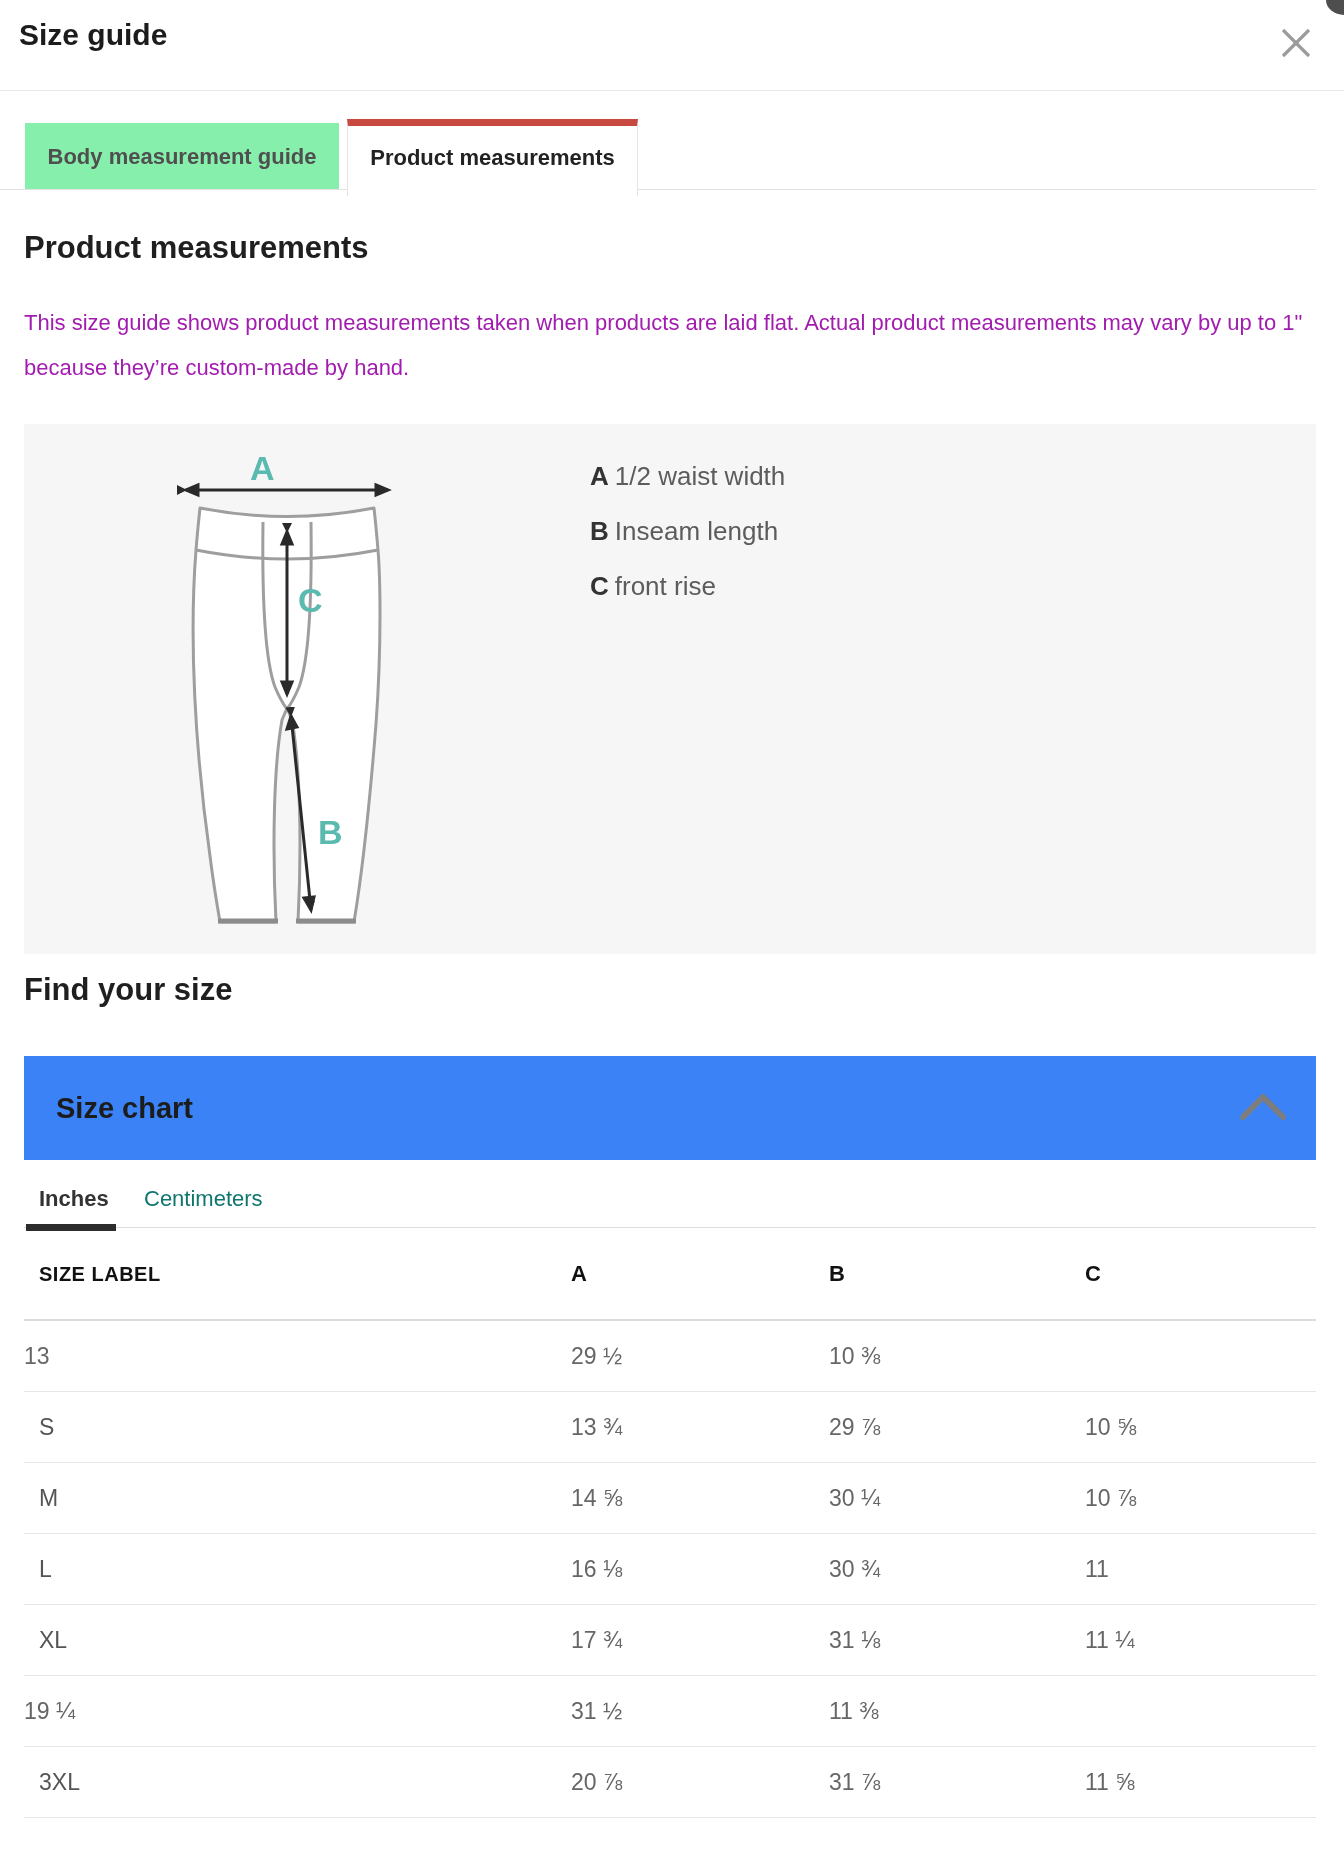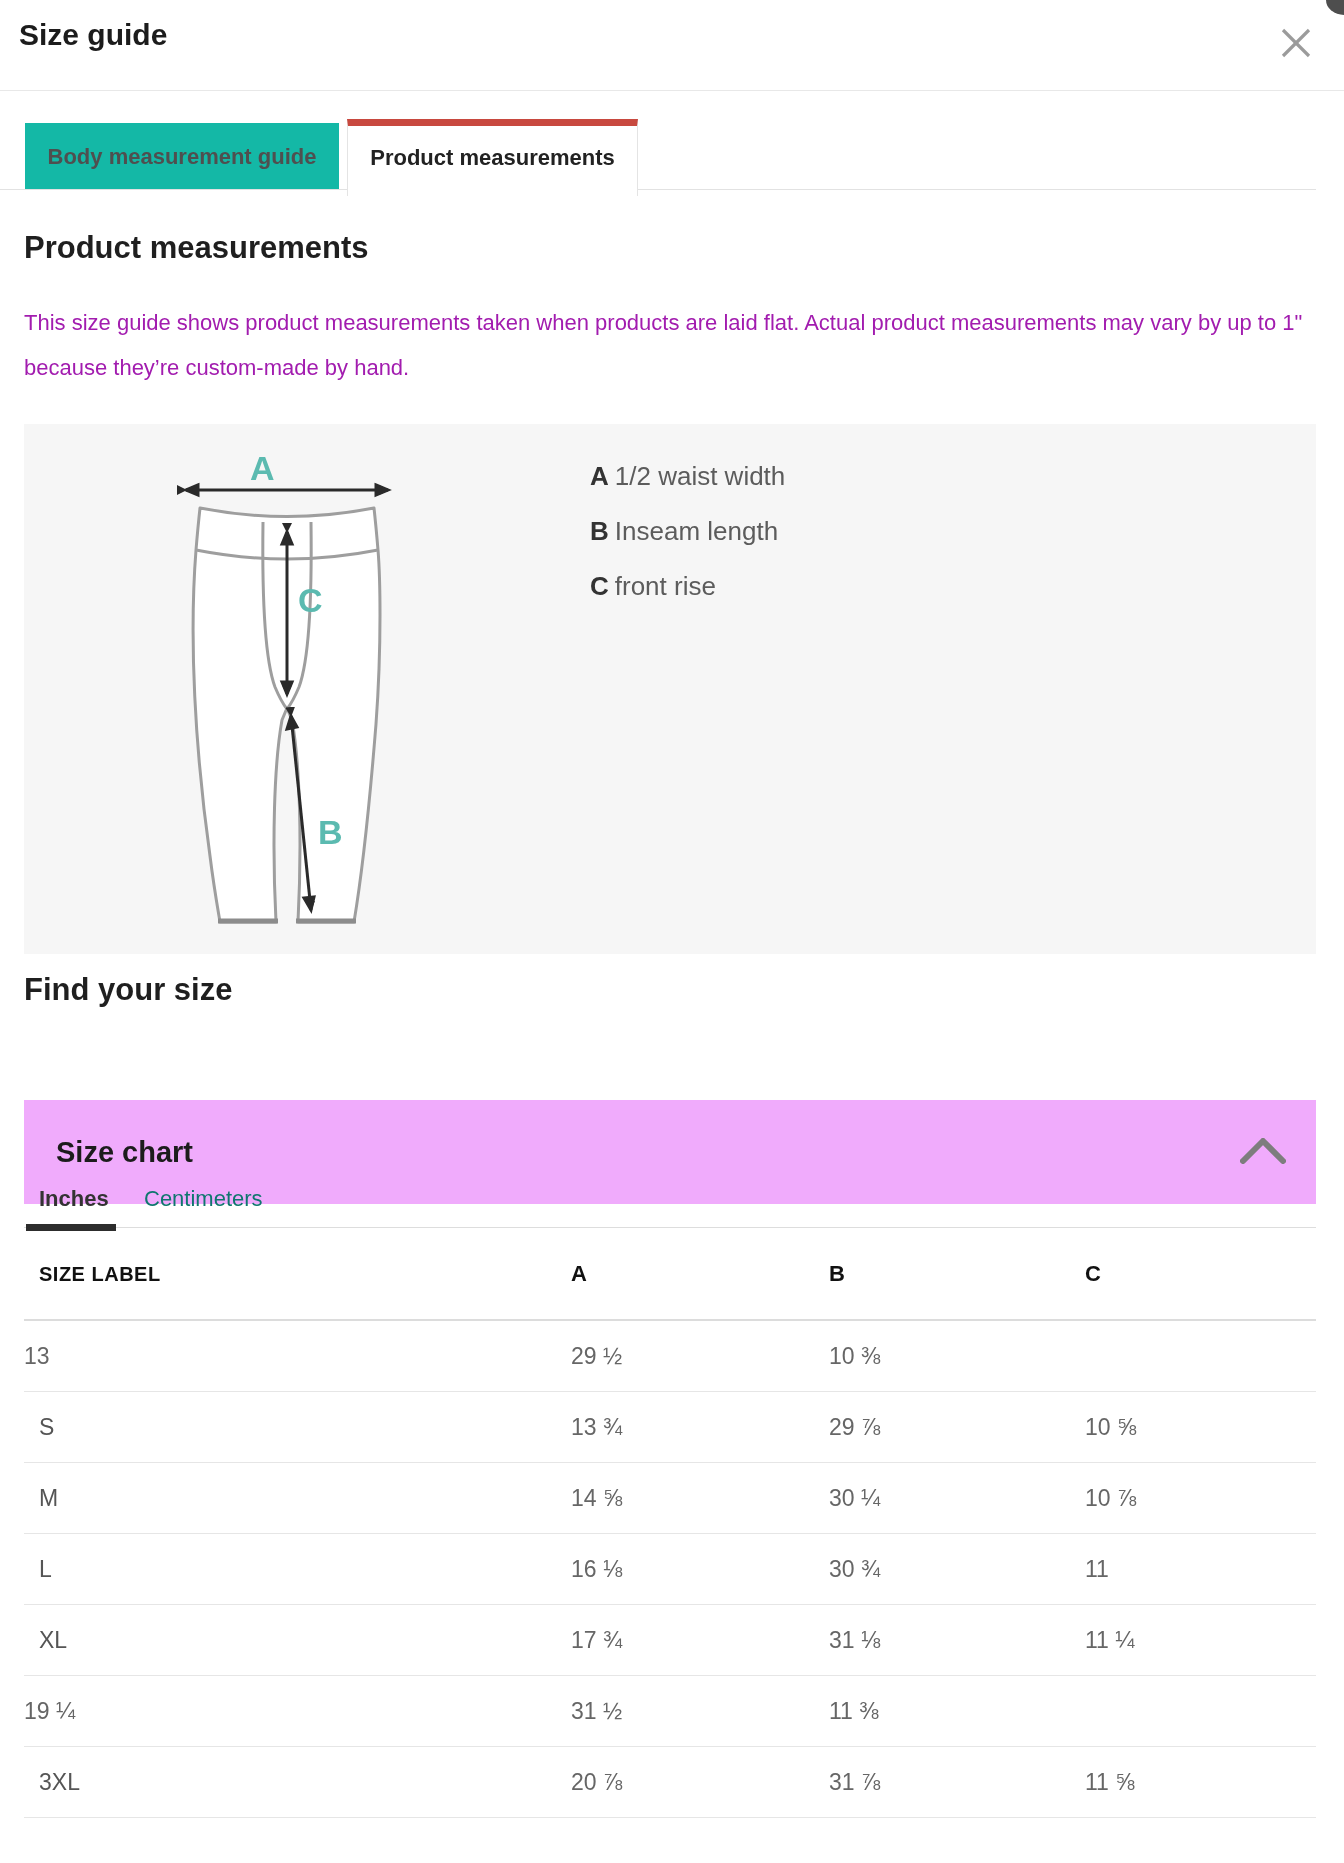--- a/index.html
+++ b/index.html
@@ -7,21 +7,21 @@
     width:1344px;height:1863px;position:relative;background:#ffffff;
     font-family:"Liberation Sans", sans-serif;color:#1a1a1a;overflow:hidden;
   }
   
   .modal-title{position:absolute;left:19px;top:18px;font-size:30px;font-weight:bold;color:#1c1c1c;}
   .close-btn{position:absolute;right:30px;top:25px;width:36px;height:36px;cursor:pointer;background:none;border:none;padding:0;}
   .header-divider{position:absolute;left:0;top:90px;width:1344px;height:1px;background:#e8e8e8;}
   .corner-artifact{position:absolute;right:0;top:0;width:18px;height:15px;background:#4e4e4e;border-radius:0 0 0 100%;}
   
   .tab{position:absolute;box-sizing:border-box;text-align:center;font-size:22px;font-weight:bold;}
-  .tab-inactive{left:25px;top:123px;width:314px;height:67px;line-height:67px;background:#14b8a6;color:#4f4f4f;cursor:pointer;}
+  .tab-inactive{left:25px;top:123px;width:314px;height:67px;line-height:67px;background:#86efac;color:#4f4f4f;cursor:pointer;}
   .tab-active{left:347px;top:119px;width:291px;height:77px;line-height:64px;background:#ffffff;color:#222;
     border-top:7px solid #c8493f;border-left:1px solid #e4e4e4;border-right:1px solid #e4e4e4;z-index:2;cursor:pointer;}
   .tabs-divider{position:absolute;left:0;top:189px;width:1316px;height:1px;background:#e2e2e2;}
   
   .h2{position:absolute;left:24px;font-size:31px;font-weight:bold;color:#1f1f1f;}
   .section-heading{top:230px;}
   .find-size-heading{top:972px;}
   .section-desc{position:absolute;left:24px;top:300px;width:1294px;font-size:22px;line-height:45px;color:#a21caf;}
   
   .diagram-panel{position:absolute;left:24px;top:424px;width:1292px;height:530px;background:#f6f6f6;}
@@ -126,21 +126,21 @@
   </svg>
   <div class="legend">
       <div class="legend-item" style="top: 37px;"><b>A</b>1/2 waist width</div>
       <div class="legend-item" style="top: 92px;"><b>B</b>Inseam length</div>
       <div class="legend-item" style="top: 147px;"><b>C</b>front rise</div>
     </div>
 </div>
 
 <h2 class="h2 find-size-heading" style="margin:0">Find your size</h2>
 
-<div class="sizechart-bar" style="background: #f0abfc; margin-top: 44px;">
+<div class="sizechart-bar" style="background: #3b82f6;">
   <span class="sizechart-title">Size chart</span>
   <svg class="sizechart-chevron" width="46" height="26" viewBox="0 0 46 26">
     <polyline points="3,23 23,3 43,23" fill="none" stroke="#7d7d7d" stroke-width="6" stroke-linecap="round" stroke-linejoin="round"></polyline>
   </svg>
 </div>
 
 <div class="units">
   <span class="unit unit-active">Inches</span>
   <span class="unit unit-idle">Centimeters</span>
   <span class="unit-underline"></span>

